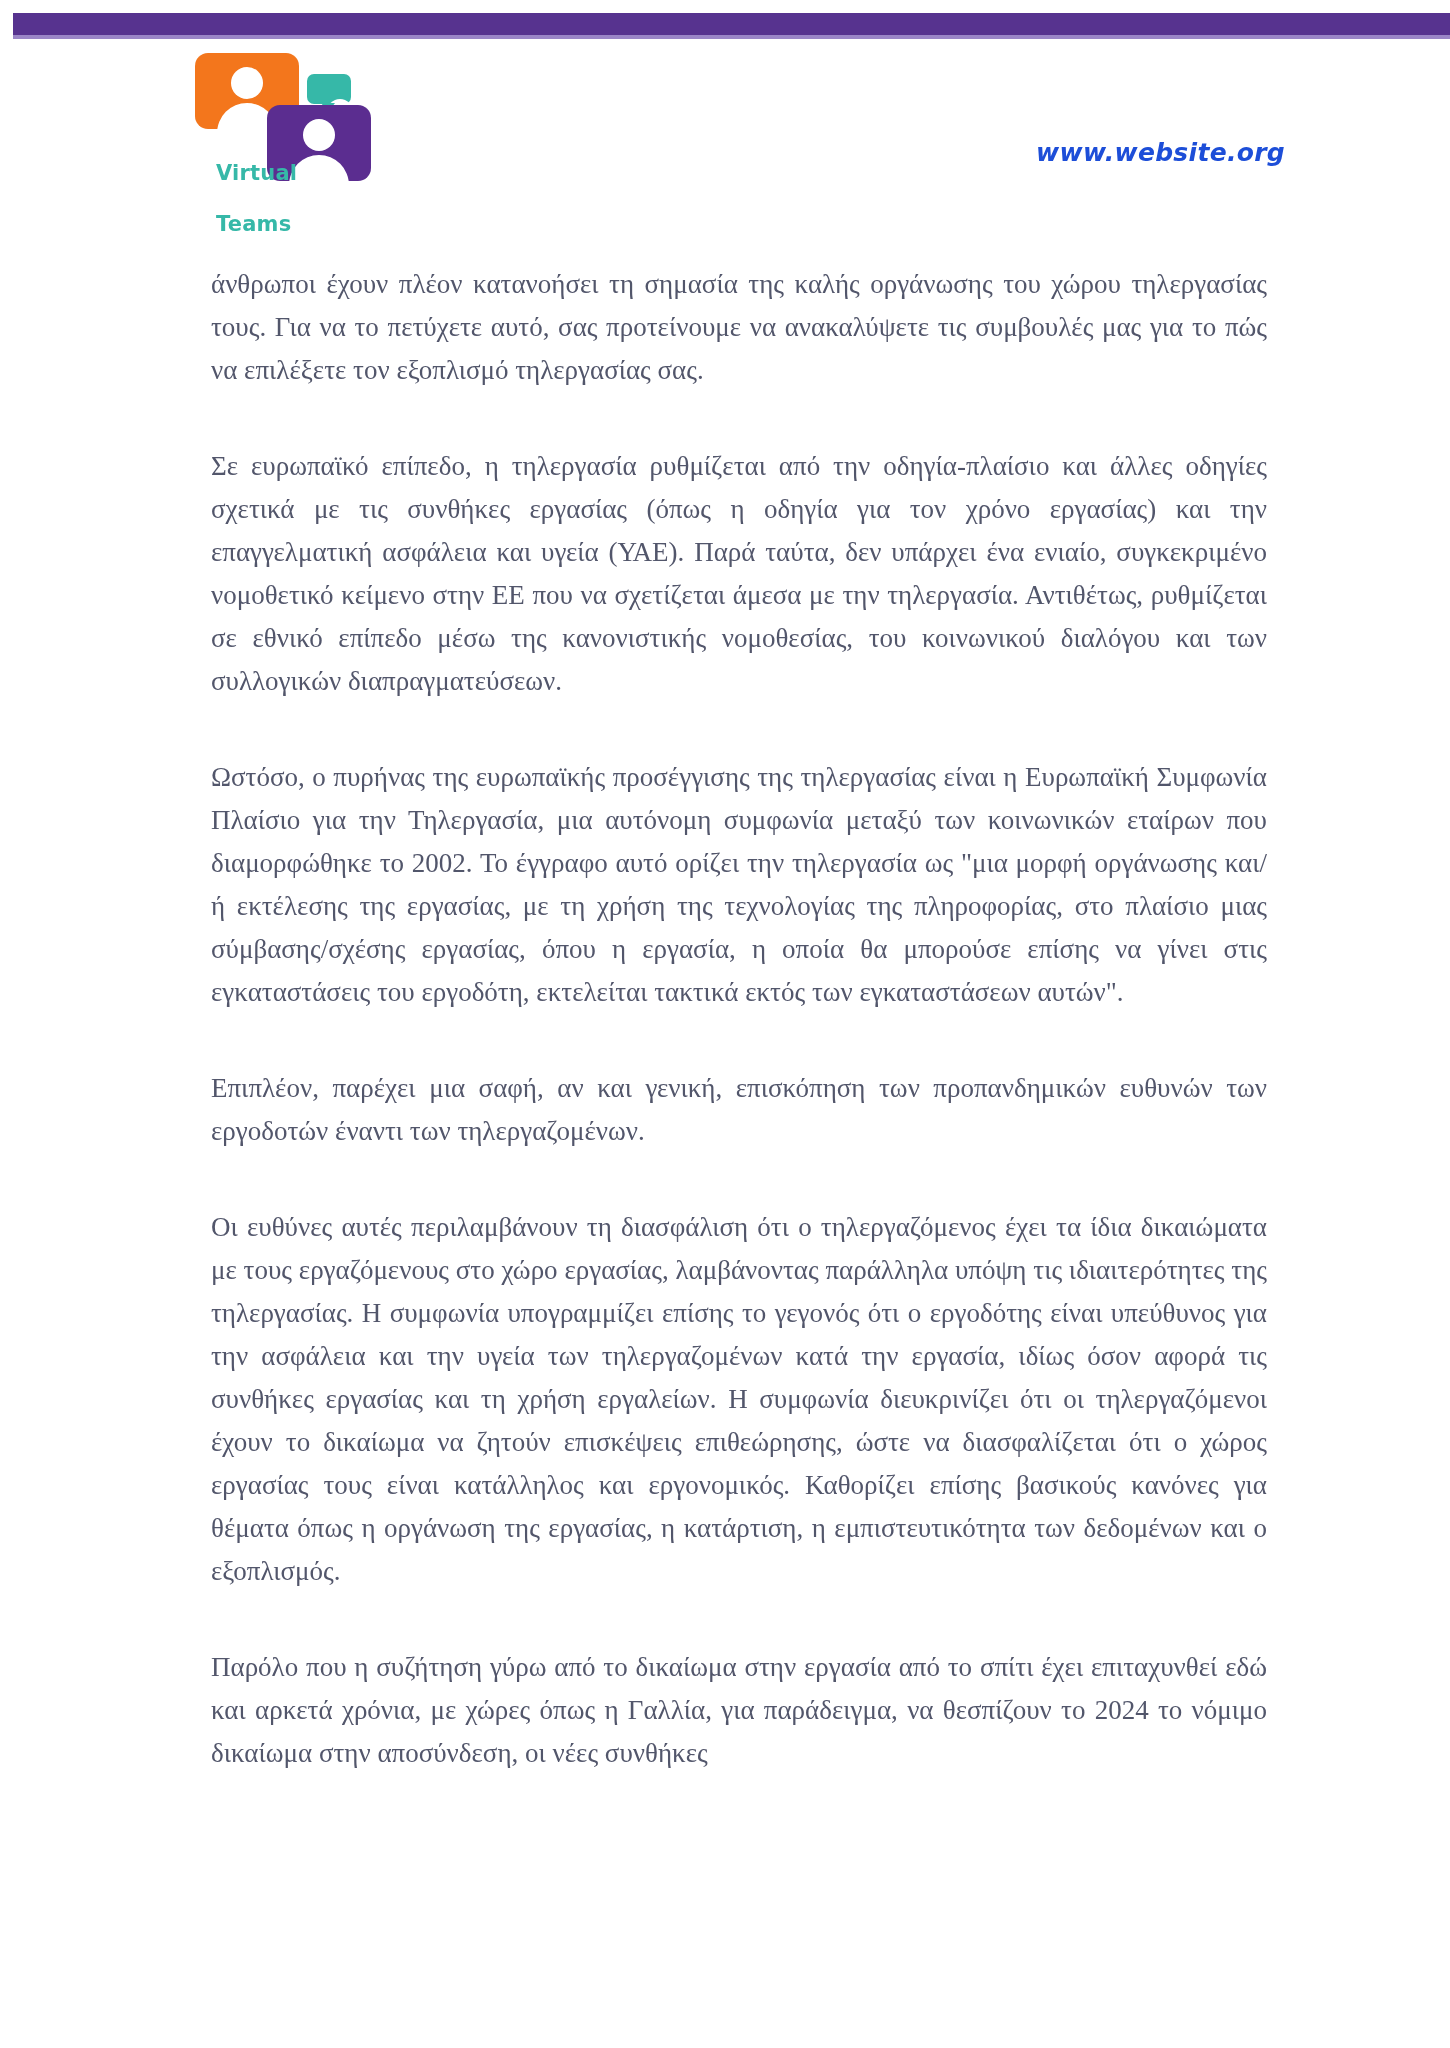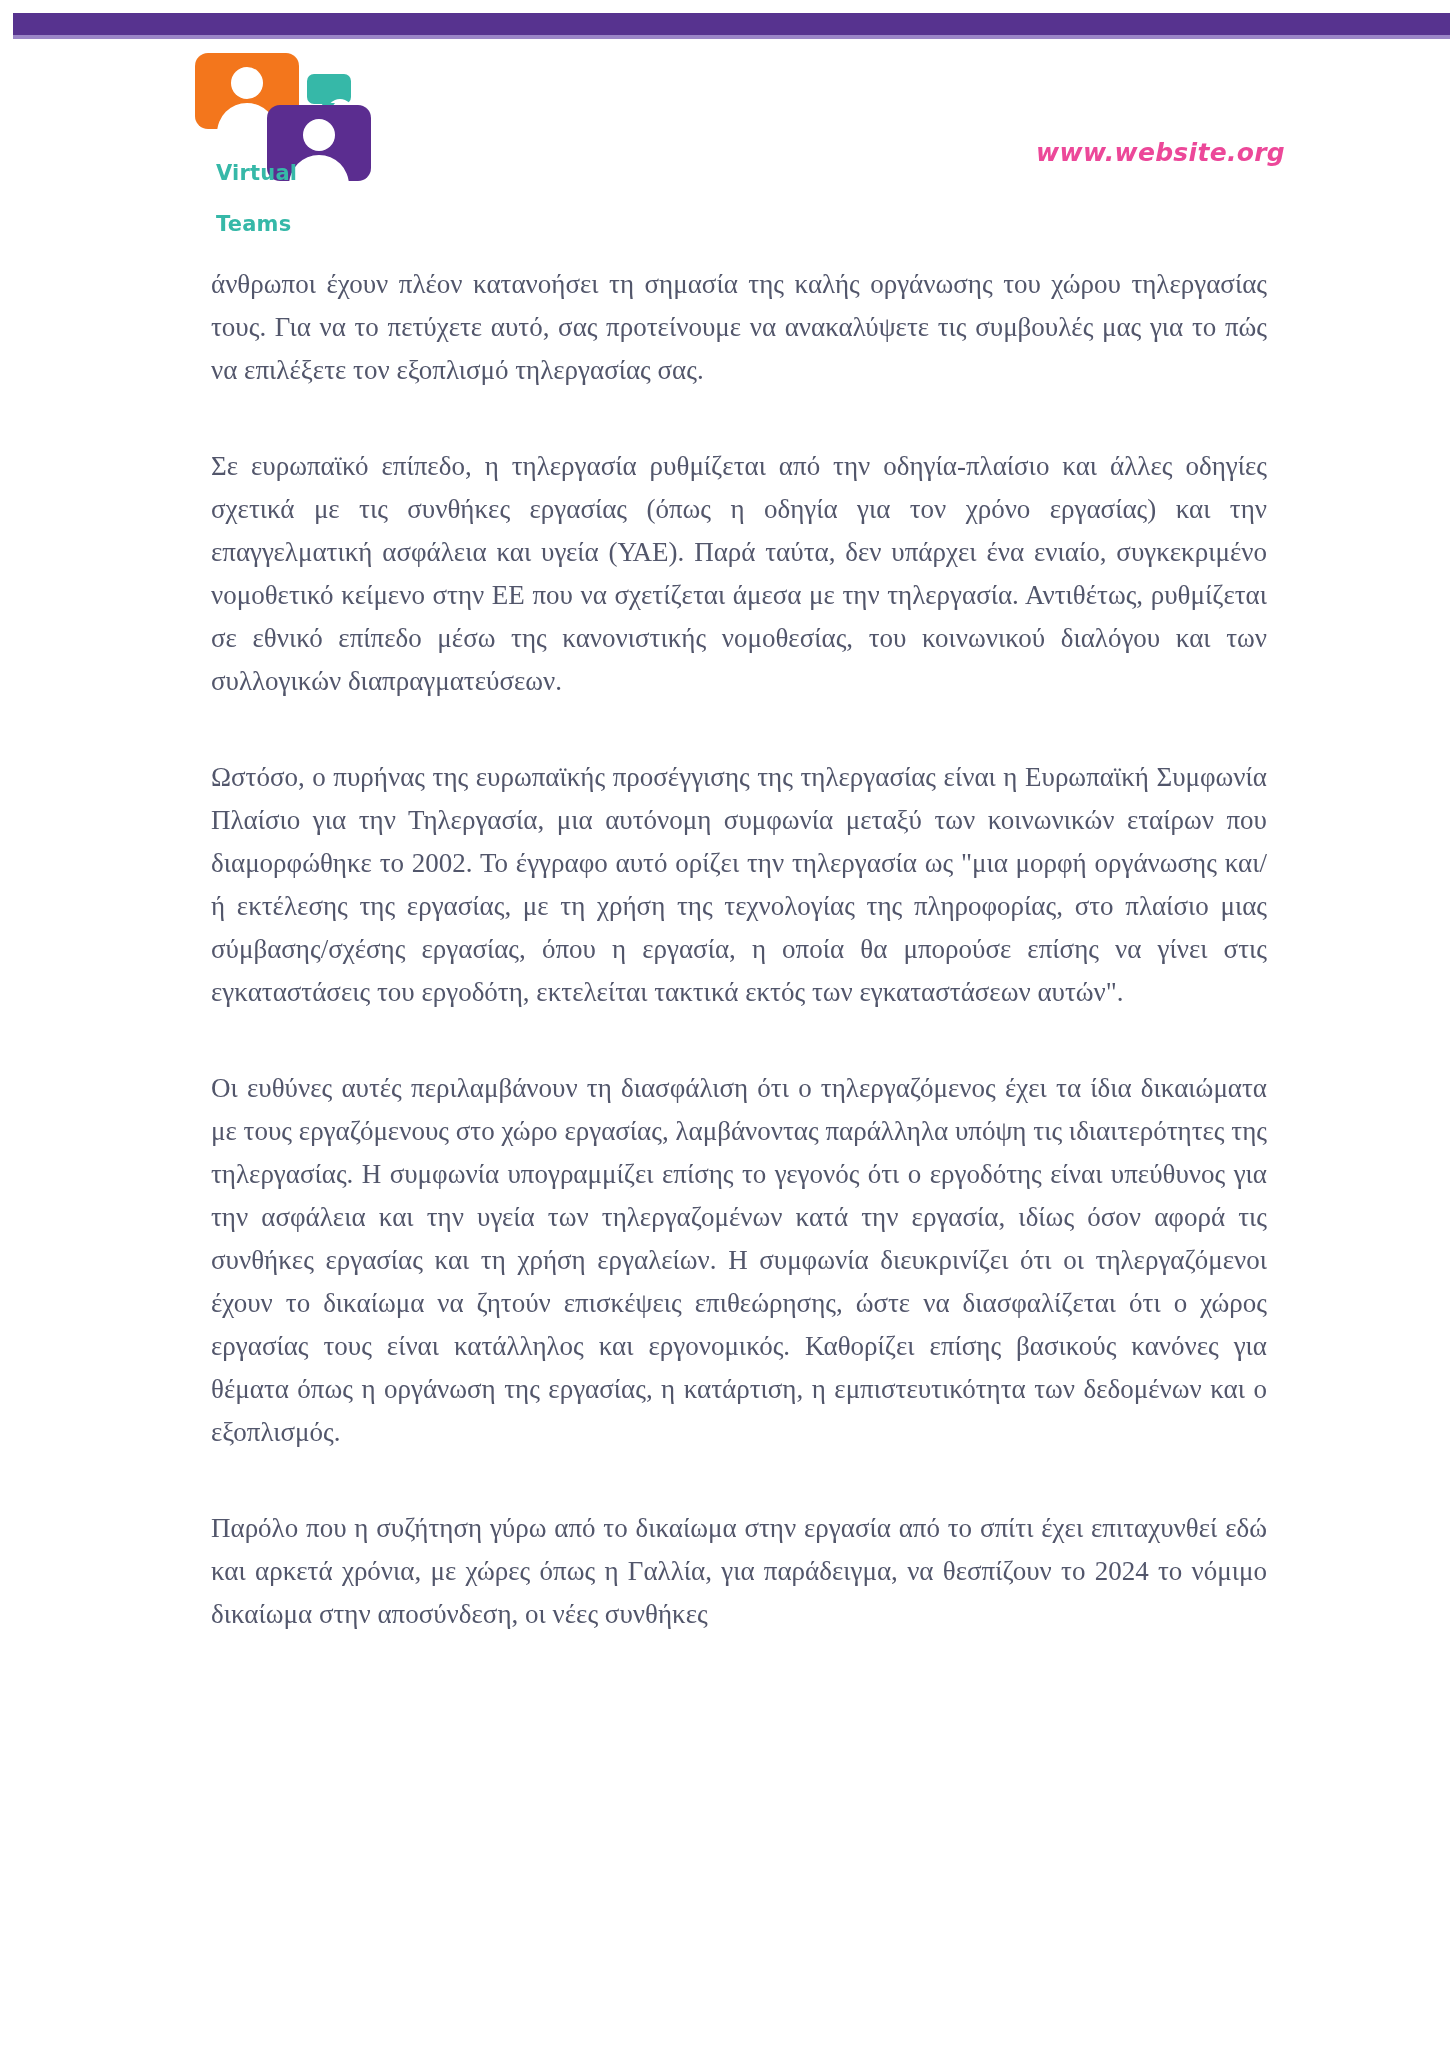--- a/index.html
+++ b/index.html
@@ -142,21 +142,21 @@
     letter-spacing: 0.2px;
     font-family: "DejaVu Sans", "Liberation Sans", sans-serif;
   }
   .logo-text span { display: block; }
 
   
   .site-url {
     position: absolute;
     right: 165px;
     top: 86px;
-    color: #ec4899;
+    color: #1d4ed8;
     font-style: italic;
     font-weight: bold;
     font-size: 25px;
     letter-spacing: 0.3px;
     white-space: nowrap;
   }
 
   
   .content {
     position: absolute;
@@ -214,17 +214,18 @@
     </div>
 
     <div class="site-url">www.website.org</div>
 
   </div>
 
   <div class="content">
     <p>άνθρωποι έχουν πλέον κατανοήσει τη σημασία της καλής οργάνωσης του χώρου τηλεργασίας τους. Για να το πετύχετε αυτό, σας προτείνουμε να ανακαλύψετε τις συμβουλές μας για το πώς να επιλέξετε τον εξοπλισμό τηλεργασίας σας.</p>
     <p>Σε ευρωπαϊκό επίπεδο, η τηλεργασία ρυθμίζεται από την οδηγία-πλαίσιο και άλλες οδηγίες σχετικά με τις συνθήκες εργασίας (όπως η οδηγία για τον χρόνο εργασίας) και την επαγγελματική ασφάλεια και υγεία (ΥΑΕ). Παρά ταύτα, δεν υπάρχει ένα ενιαίο, συγκεκριμένο νομοθετικό κείμενο στην ΕΕ που να σχετίζεται άμεσα με την τηλεργασία. Αντιθέτως, ρυθμίζεται σε εθνικό επίπεδο μέσω της κανονιστικής νομοθεσίας, του κοινωνικού διαλόγου και των συλλογικών διαπραγματεύσεων.</p>
     <p>Ωστόσο, ο πυρήνας της ευρωπαϊκής προσέγγισης της τηλεργασίας είναι η Ευρωπαϊκή Συμφωνία Πλαίσιο για την Τηλεργασία, μια αυτόνομη συμφωνία μεταξύ των κοινωνικών εταίρων που διαμορφώθηκε το 2002. Το έγγραφο αυτό ορίζει την τηλεργασία ως "μια μορφή οργάνωσης και/ή εκτέλεσης της εργασίας, με τη χρήση της τεχνολογίας της πληροφορίας, στο πλαίσιο μιας σύμβασης/σχέσης εργασίας, όπου η εργασία, η οποία θα μπορούσε επίσης να γίνει στις εγκαταστάσεις του εργοδότη, εκτελείται τακτικά εκτός των εγκαταστάσεων αυτών".</p>
+    <p>Επιπλέον, παρέχει μια σαφή, αν και γενική, επισκόπηση των προπανδημικών ευθυνών των εργοδοτών έναντι των τηλεργαζομένων.</p>
     <p>Οι ευθύνες αυτές περιλαμβάνουν τη διασφάλιση ότι ο τηλεργαζόμενος έχει τα ίδια δικαιώματα με τους εργαζόμενους στο χώρο εργασίας, λαμβάνοντας παράλληλα υπόψη τις ιδιαιτερότητες της τηλεργασίας. Η συμφωνία υπογραμμίζει επίσης το γεγονός ότι ο εργοδότης είναι υπεύθυνος για την ασφάλεια και την υγεία των τηλεργαζομένων κατά την εργασία, ιδίως όσον αφορά τις συνθήκες εργασίας και τη χρήση εργαλείων. Η συμφωνία διευκρινίζει ότι οι τηλεργαζόμενοι έχουν το δικαίωμα να ζητούν επισκέψεις επιθεώρησης, ώστε να διασφαλίζεται ότι ο χώρος εργασίας τους είναι κατάλληλος και εργονομικός. Καθορίζει επίσης βασικούς κανόνες για θέματα όπως η οργάνωση της εργασίας, η κατάρτιση, η εμπιστευτικότητα των δεδομένων και ο εξοπλισμός.</p>
     <p>Παρόλο που η συζήτηση γύρω από το δικαίωμα στην εργασία από το σπίτι έχει επιταχυνθεί εδώ και αρκετά χρόνια, με χώρες όπως η Γαλλία, για παράδειγμα, να θεσπίζουν το 2024 το νόμιμο δικαίωμα στην αποσύνδεση, οι νέες συνθήκες</p>
   </div>
 
 </div>
 
 </body></html>

